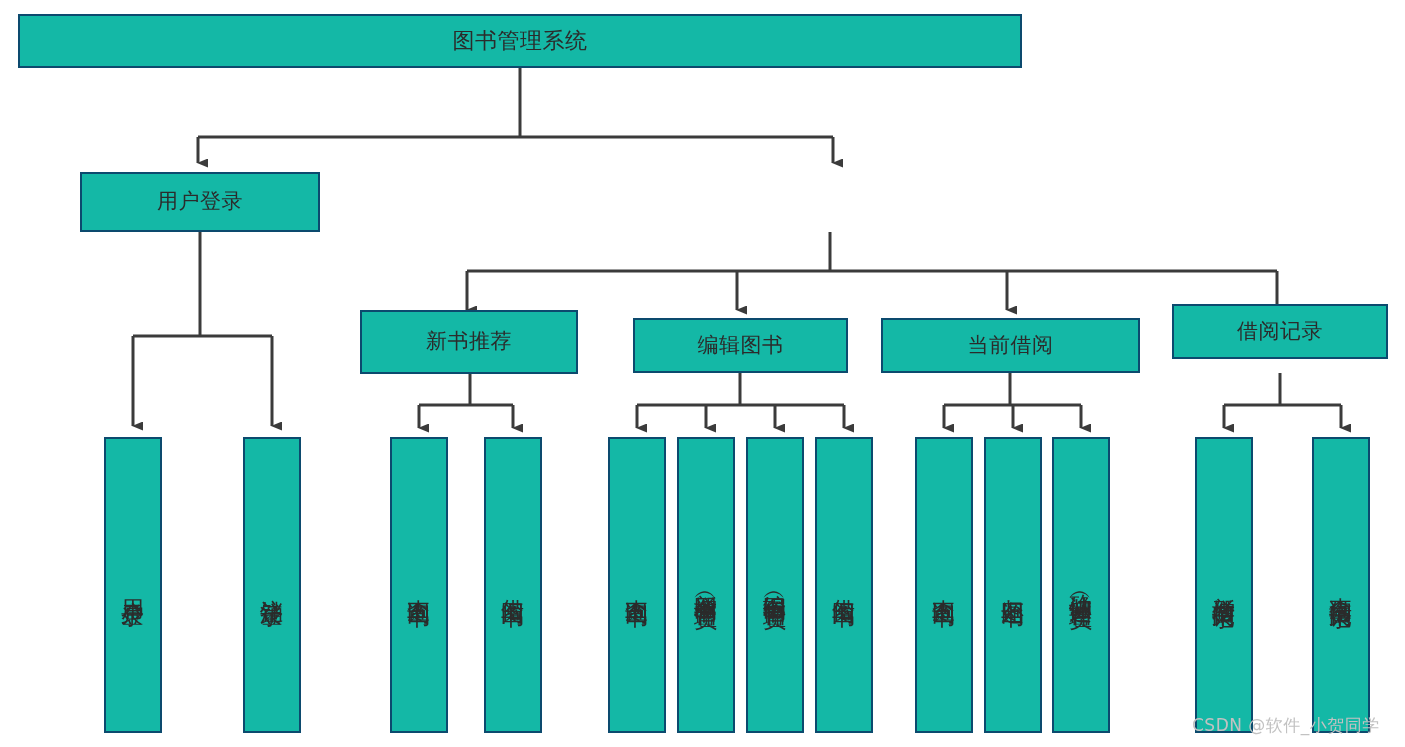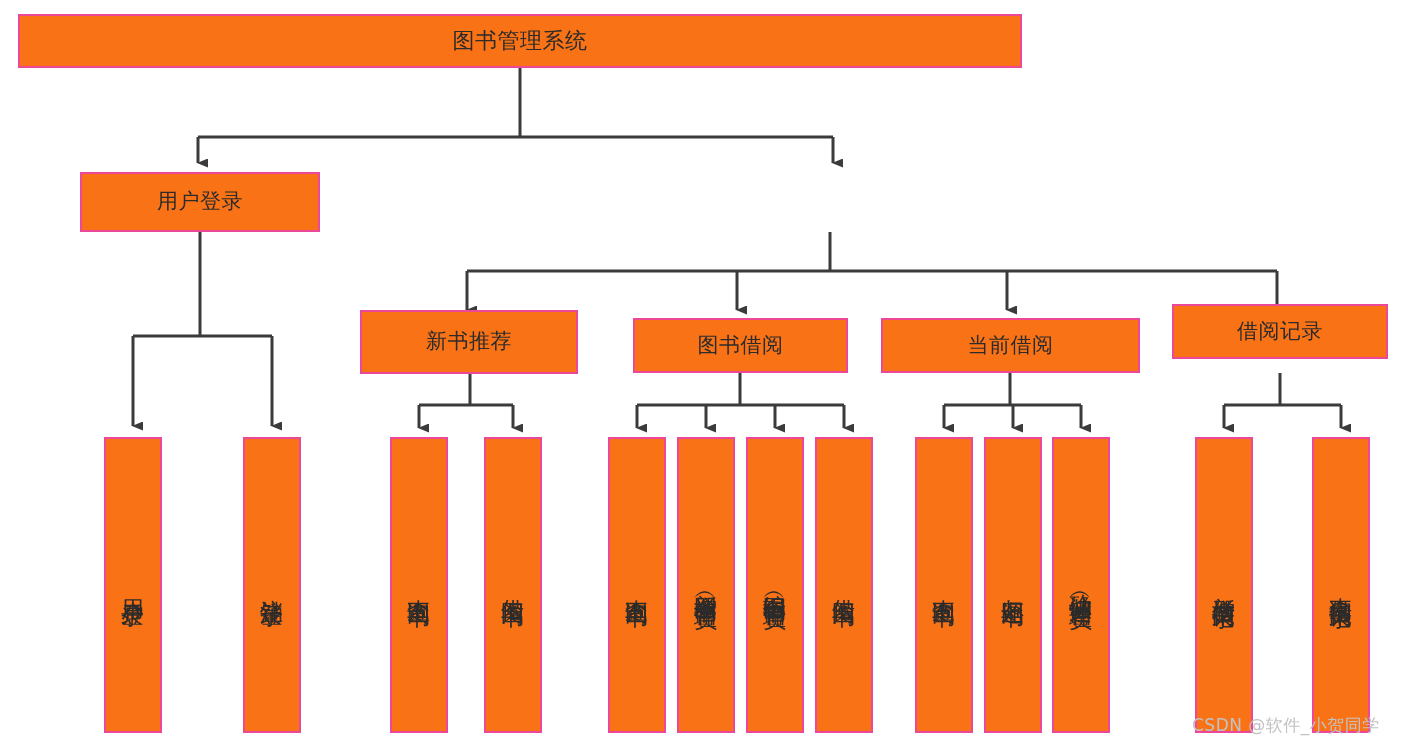--- a/index.html
+++ b/index.html
@@ -22,22 +22,22 @@
     position: absolute;
     left: 0;
     top: 0;
     width: 1405px;
     height: 747px;
     pointer-events: none;
   }
   .node {
     position: absolute;
     box-sizing: border-box;
-    background: #f97316;
-    border: 2px solid #ec4899;
+    background: #14b8a6;
+    border: 2px solid #0c4a6e;
     display: flex;
     align-items: center;
     justify-content: center;
     color: #2b2b2b;
     letter-spacing: 0.5px;
   }
   .node-h {
     font-size: 21px;
     line-height: 1.2;
     white-space: nowrap;
@@ -123,21 +123,21 @@
     </g>
   </svg>
 
   <div class="node node-h" id="root-node">图书管理系统</div>
 
   <div class="node node-h" style="left:80px; top:172px; width:240px; height:60px;">用户登录</div>
 
 
   <div class="node node-h" style="left:360px; top:310px; width:218px; height:64px;">新书推荐</div>
 
-  <div class="node node-h" style="left:633px; top:318px; width:215px; height:55px;">图书借阅</div>
+  <div class="node node-h" style="left:633px; top:318px; width:215px; height:55px;">编辑图书</div>
 
   <div class="node node-h" style="left:881px; top:318px; width:259px; height:55px;">当前借阅</div>
 
   <div class="node node-h" style="left:1172px; top:304px; width:216px; height:55px;">借阅记录</div>
 
   <div class="node node-v" style="left:104px; top:437px; width:58px; height:296px;">用户登录</div>
 
   <div class="node node-v" style="left:243px; top:437px; width:58px; height:296px;">注销登录</div>
 
   <div class="node node-v" style="left:390px; top:437px; width:58px; height:296px;">查询图书</div>

